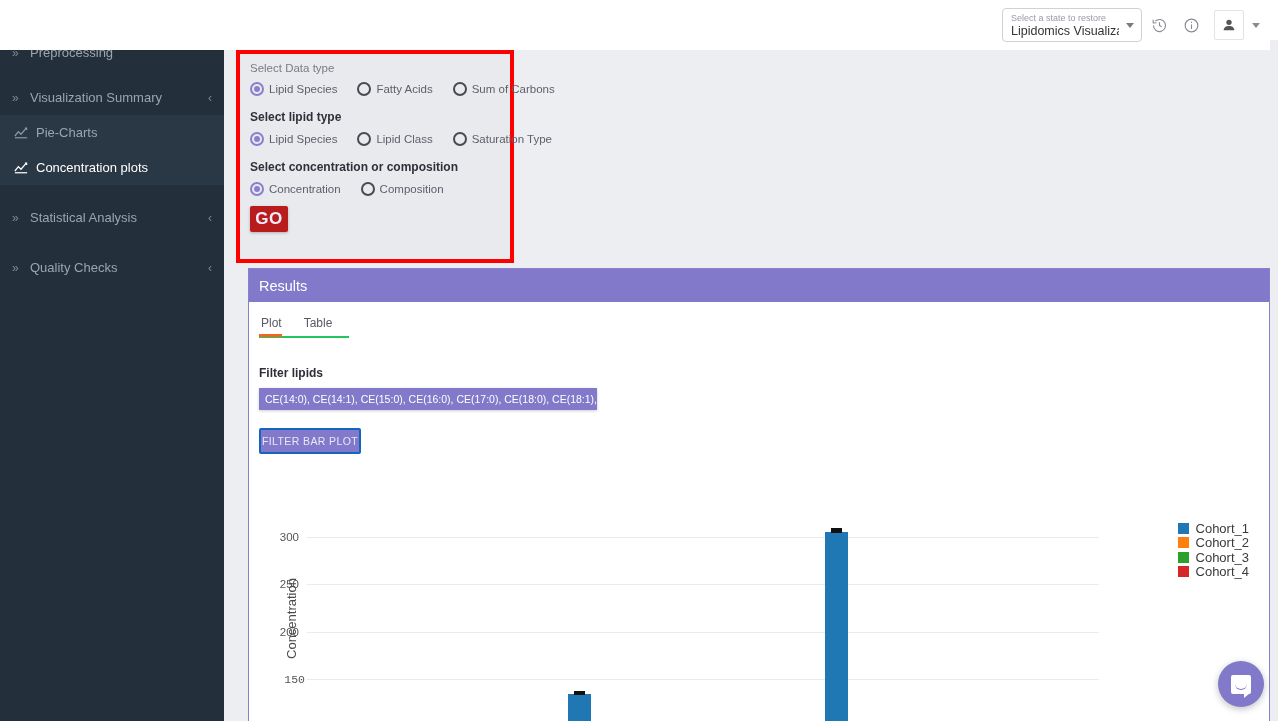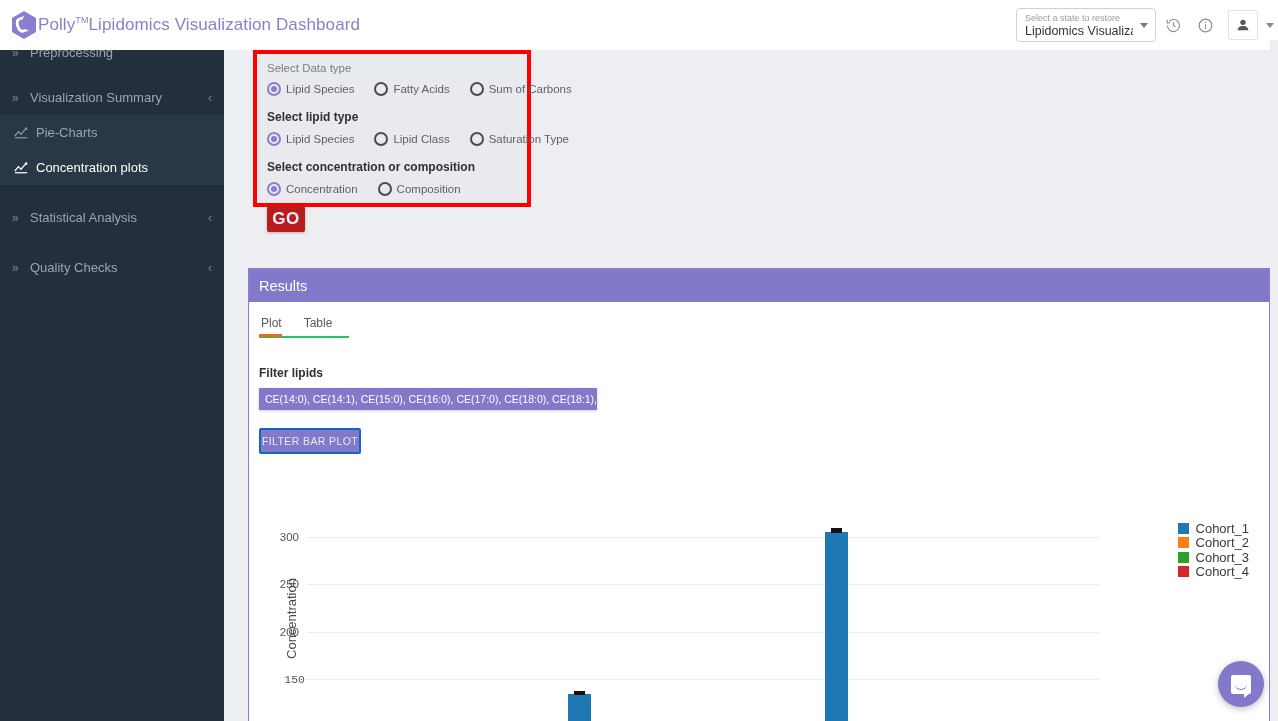--- a/index.html
+++ b/index.html
@@ -37,21 +37,21 @@
   }
   .brand-text {
     font-size: 17px; color: #8a7fce; margin-left: 2px;
     letter-spacing: 0.1px; white-space: nowrap;
   }
   .brand-tm { font-size: 9px; vertical-align: super; }
   .brand-rest { color: #8a7fce; }
 
   .topbar-right {
     margin-left: auto; display: flex; align-items: center;
-    padding-right: 4px; gap: 2px;
+    padding-right: 18px; gap: 2px;
   }
   .state-select {
     width: 140px; height: 34px;
     border: 1px solid #d0d0d8; border-radius: 4px;
     padding: 2px 22px 2px 8px;
     position: relative; background: #fff;
     display: flex; flex-direction: column; justify-content: center;
   }
   .state-label { font-size: 9px; color: #9a9aa6; line-height: 11px; }
   .state-value {
@@ -112,22 +112,22 @@
   
   .content {
     position: absolute; top: 40px; left: 224px;
     width: 1054px; height: 681px;
     background: #eceef2;
     overflow: hidden;
   }
 
   
   .form-card {
-    position: absolute; left: 29px; top: 10px;
-    width: 278px; height: 157px;
+    position: absolute; left: 12px; top: 10px;
+    width: 278px; height: 213px;
     background: #e8eaee;
     border: 4px solid #fe0000;
   }
   .form-inner { padding: 8px 10px 10px 10px; }
   .fieldset-label {
     font-size: 11.5px; color: #7b7b85; margin-bottom: 8px;
   }
   .fieldset-label.bold { font-weight: bold; color: #30303a; font-size: 12px; }
   .radio-row { display: flex; align-items: center; gap: 8px; margin-bottom: 14px; }
   .radio-opt { display: flex; align-items: center; margin-right: 12px; }
@@ -249,27 +249,20 @@
   .vscroll {
     position: absolute; right: 0; top: 40px;
     width: 8px; height: 681px; background: #eceef2;
     z-index: 50;
   }
 </style>
 </head>
 <body>
 
 <div class="topbar">
-  <div class="logo-wrap">
-    <span class="logo-mark">
-      <span class="logo-hex"></span>
-        <span class="logo-swirl"></span>
-    </span>
-    <span class="brand-text"><span>Polly</span><span class="brand-tm">TM</span><span class="brand-rest">Lipidomics Visualization Dashboard</span></span>
-  </div>
 
   <div class="topbar-right">
     <div class="state-select">
       <span class="state-label">Select a state to restore</span>
       <span class="state-value">Lipidomics Visualiza…</span>
       <span class="state-caret"></span>
     </div>
 
     <div class="icon-btn">
       <svg width="17" height="17" viewBox="0 0 24 24" fill="none" stroke="#8a8a94" stroke-width="1.6">

